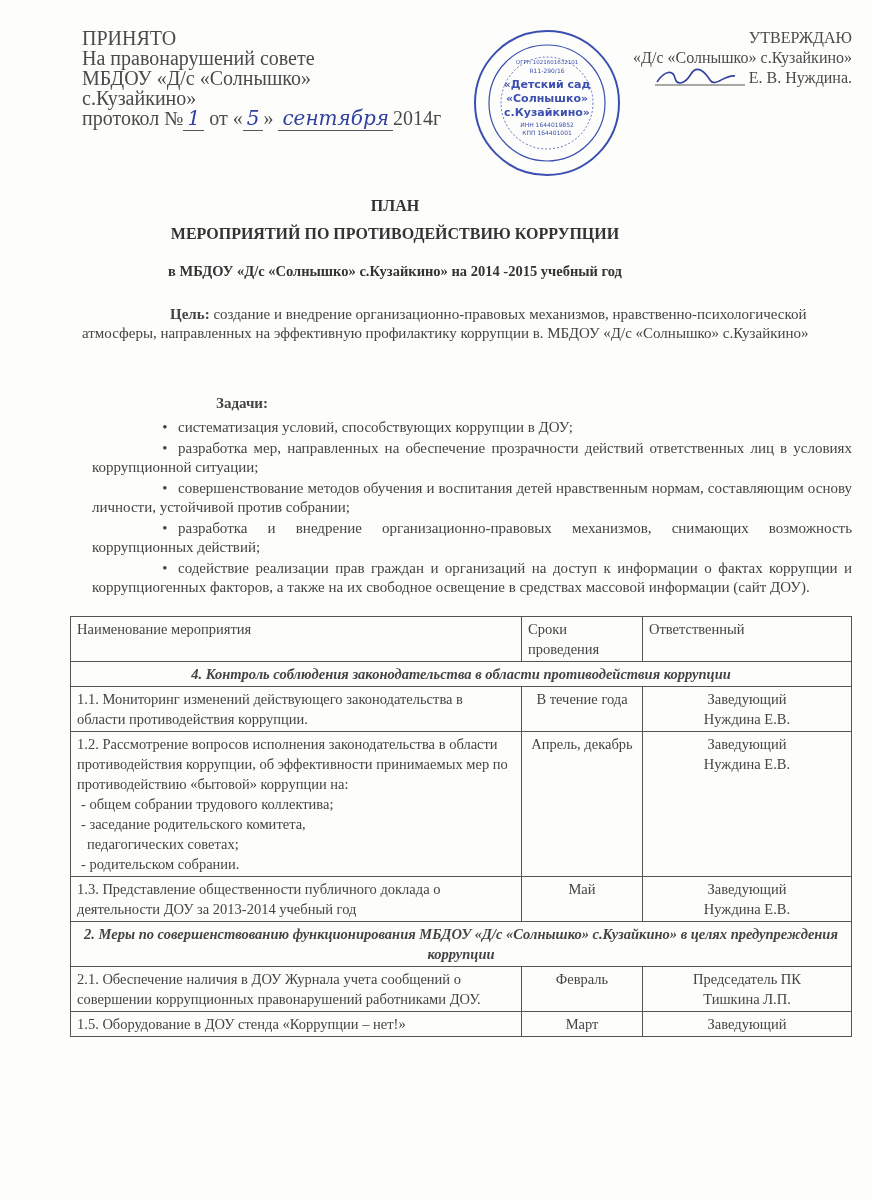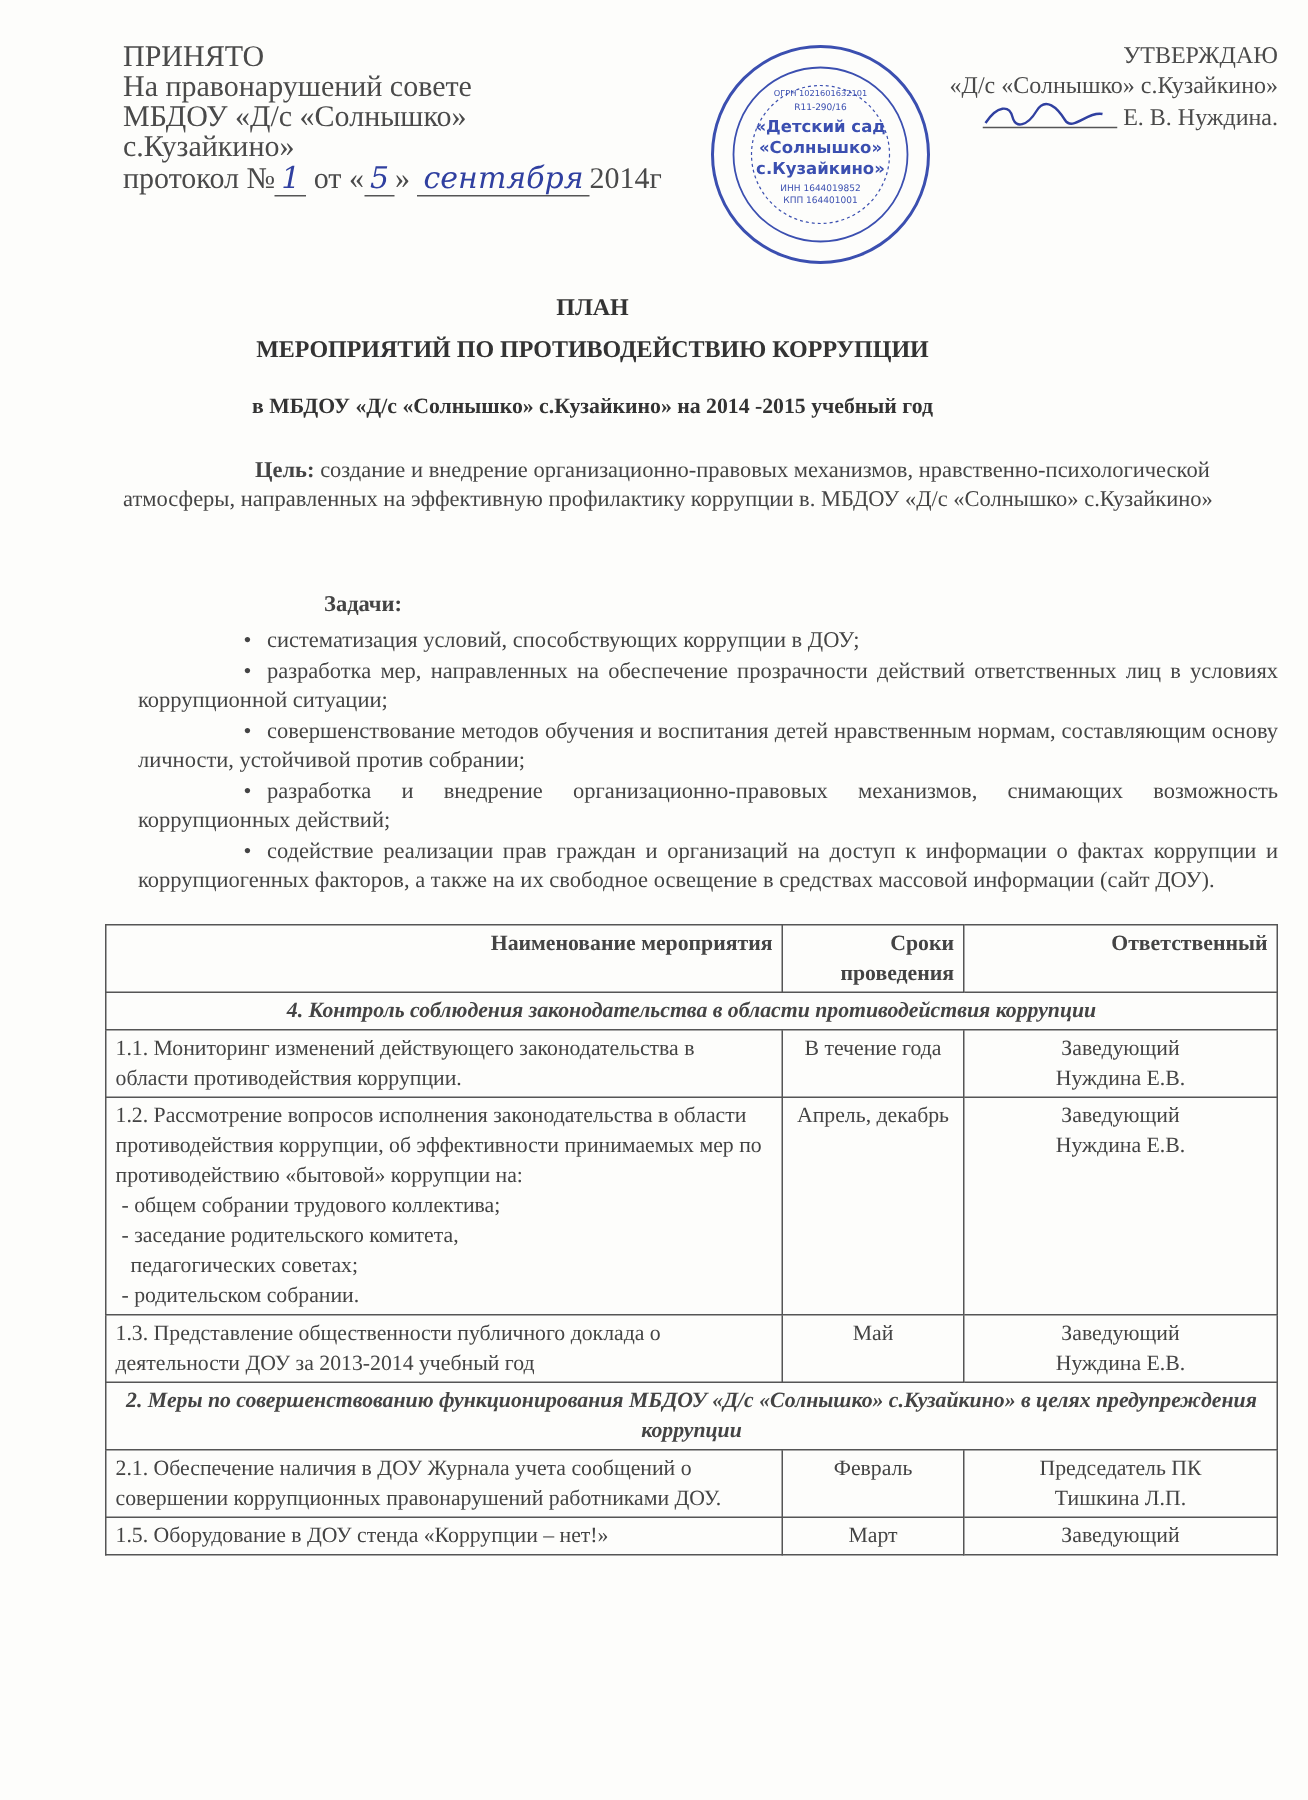--- a/index.html
+++ b/index.html
@@ -17,21 +17,21 @@
   .t2 { top:225px; font-size:16px; }
   .t3 { top:263px; font-size:14.5px; }
   .goal { left:82px; top:305px; width:760px; font-size:15px; line-height:19px; color:#444; }
   .goal .ind { padding-left:88px; }
   .tasks-label { left:168px; top:395px; font-size:15px; font-weight:bold; color:#444;margin-left:48px; }
   .tasks { left:92px; top:418px; width:760px; font-size:15px; line-height:19px; color:#444; text-align:justify; }
   .task { margin-bottom:2px; }
   .task .bul { display:inline-block; width:86px; text-align:center; padding-left:60px; box-sizing:border-box; }
   table.plan { position:absolute; left:70px; top:616px; width:782px; border-collapse:collapse; font-size:14.5px; color:#444; }
   table.plan td, table.plan th { border:1.5px solid #555; vertical-align:top; padding:2px 6px; line-height:20px; }
-  table.plan th { font-weight:bold; text-align:right; color:#444; }
+  table.plan th { font-weight:normal; text-align:left; color:#444; }
   .c1 { width:438px; }
   .c2 { width:108px; text-align:center; }
   .c3 { text-align:center; }
   .sec { font-weight:bold; font-style:italic; text-align:center; }
   .sub { padding-left:4px; }
 </style>
 </head>
 <body>
 
 <div class="abs hdr-left">

